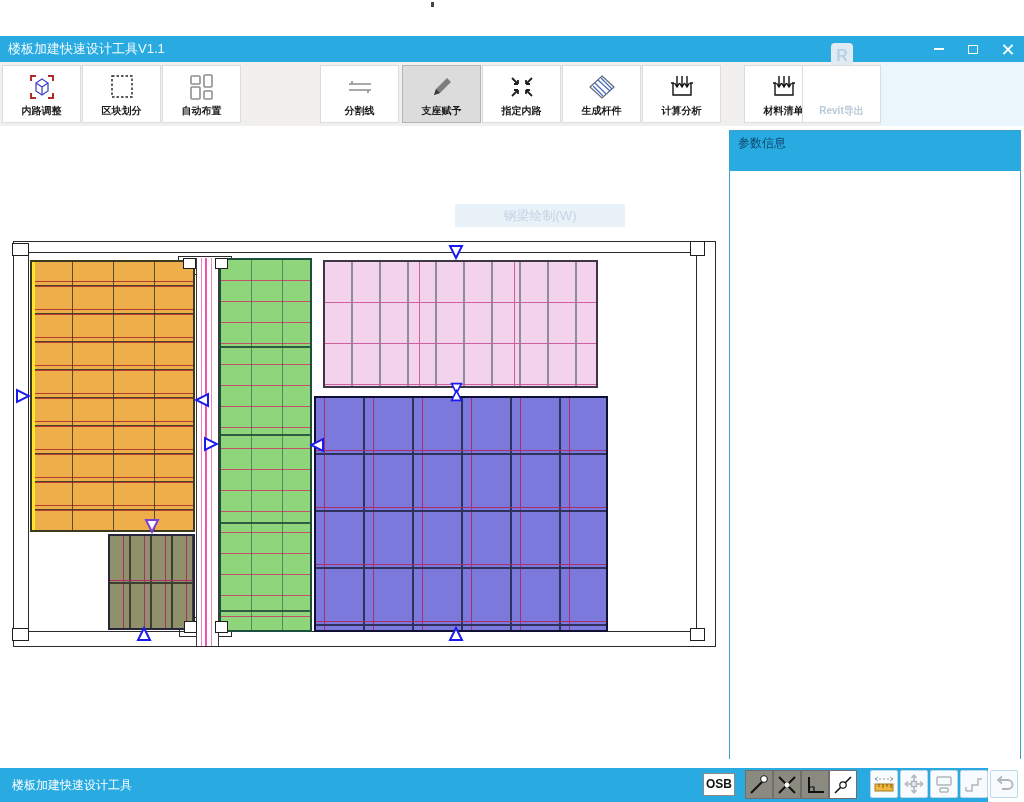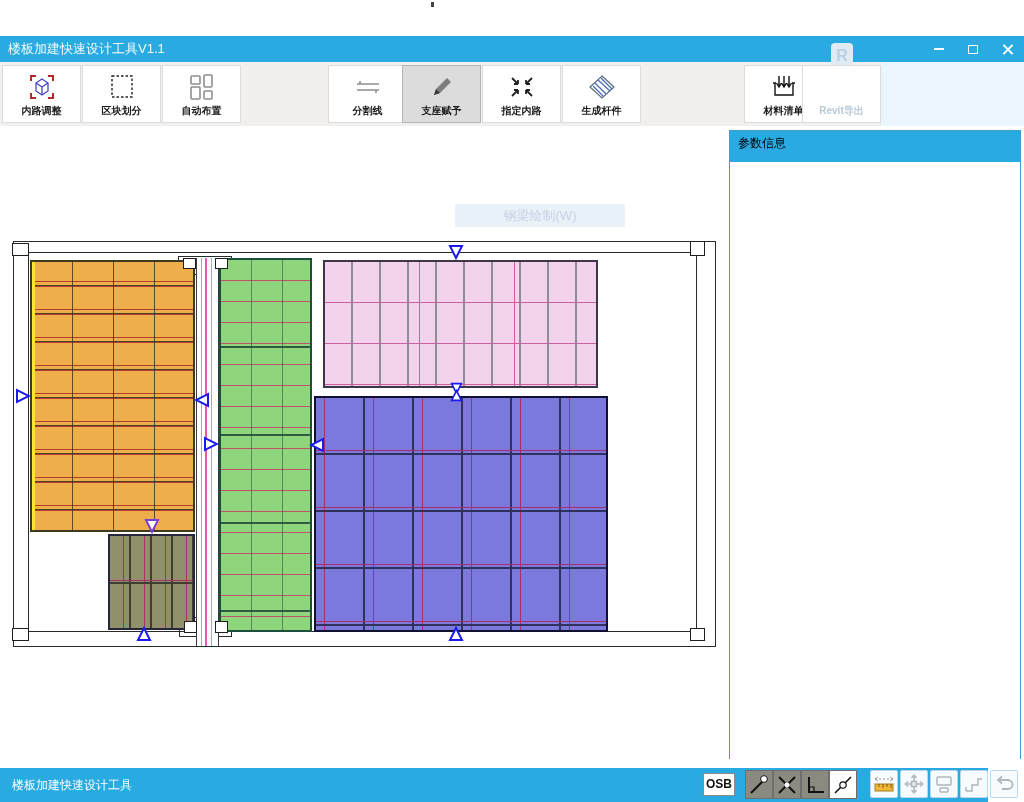--- a/index.html
+++ b/index.html
@@ -59,21 +59,21 @@
   .tb-btn{position:absolute;top:3px;width:79px;height:58px;background:#ffffff;border:1px solid #dcdcdc;
     display:flex;flex-direction:column;align-items:center;justify-content:flex-end;padding-bottom:4px;cursor:pointer;}
   .tb-btn .tb-icon{height:34px;display:flex;align-items:center;justify-content:center;}
   .tb-btn .tb-label{font-size:10px;font-weight:bold;color:#1c1c1c;line-height:14px;text-align:right;}
   .tb-btn.active{background:#dcdcdc;border-color:#b5b5b5;}
   .tb-btn.disabled .tb-label{color:#b9c9d8;font-weight:bold;margin-top:34px;}
 
   
   .param-panel{position:absolute;left:729px;top:130px;width:292px;height:629px;background:#ffffff;
     border:1px solid #3aa0d6;z-index:6;}
-  .param-header{height:31px;background:#29abe2;color:#000000;font-size:12px;line-height:24px;padding-left:8px;}
+  .param-header{height:40px;background:#29abe2;color:#0c4a6e;font-size:12px;line-height:24px;padding-left:8px;}
   .param-body{height:603px;background:#ffffff;}
 
   
   .statusbar{position:absolute;left:0;top:768px;width:988px;height:34px;background:#29abe2;z-index:6;}
   .status-text{position:absolute;left:12px;top:0;height:34px;line-height:34px;color:#ffffff;font-size:12px;}
   .osb-box{position:absolute;left:703px;top:773px;width:32px;height:23px;background:#ffffff;border:1px solid #8c8c8c;
     font-size:12px;font-weight:bold;color:#111;text-align:center;line-height:21px;z-index:7;cursor:pointer;}
   .snap-group{position:absolute;left:745px;top:770px;display:flex;z-index:7;}
   .snap-btn{width:28px;height:29px;border:1px solid #6e6e6e;display:flex;align-items:center;justify-content:center;cursor:pointer;}
   .snap-dark{background:#8a8a80;} .snap-light{background:#ffffff;}
@@ -186,21 +186,21 @@
         <rect x="4" y="4" width="9" height="8" rx="1"></rect>
           <rect x="17" y="3" width="8" height="12" rx="1"></rect>
         <rect x="4" y="15" width="9" height="12" rx="1"></rect>
           <rect x="17" y="19" width="8" height="8" rx="1"></rect>
       </svg>
       </span>
     <span class="tb-label">自动布置</span>
   </div>
 
 
-  <div class="tb-btn" style="left:328px">
+  <div class="tb-btn" style="left:320px">
     <span class="tb-icon">
       <svg width="30" height="30" viewBox="0 0 30 30" fill="none" stroke="#8f8f8f" stroke-width="1.6">
         <path d="M4,12 H26 M4,18 H26"></path>
           <path d="M7,9 V12 M23,18 V21"></path>
       </svg>
       </span>
     <span class="tb-label">分割线</span>
   </div>
 
   <div class="tb-btn" style="left:482px">
@@ -233,30 +233,41 @@
           <path d="M8,11 L19,22"></path>
             <path d="M11,8 L23,19"></path>
             <path d="M6,14 L16,24"></path>
             <path d="M14,6 L25,17"></path>
         </g>
       </svg>
       </span>
     <span class="tb-label">生成杆件</span>
   </div>
 
-
-  <div class="tb-btn" style="left:744px">
+  <div class="tb-btn" style="left:642px">
     <span class="tb-icon">
       <svg width="30" height="30" viewBox="0 0 30 30" fill="none" stroke="#111" stroke-width="1.4">
         <path d="M4,11 H7 M23,11 H26 M6,11 V23 H24 V11"></path>
         <path d="M10,4 V14 M7.5,11 L10,15 L12.5,11"></path>
         <path d="M15,4 V14 M12.5,11 L15,15 L17.5,11"></path>
         <path d="M20,4 V14 M17.5,11 L20,15 L22.5,11"></path>
       </svg>
       </span>
+    <span class="tb-label">计算分析</span>
+  </div>
+
+  <div class="tb-btn" style="left:744px">
+    <span class="tb-icon">
+      <svg width="30" height="30" viewBox="0 0 30 30" fill="none" stroke="#111" stroke-width="1.4">
+        <path d="M4,11 H7 M23,11 H26 M6,11 V23 H24 V11"></path>
+        <path d="M10,4 V14 M7.5,11 L10,15 L12.5,11"></path>
+        <path d="M15,4 V14 M12.5,11 L15,15 L17.5,11"></path>
+        <path d="M20,4 V14 M17.5,11 L20,15 L22.5,11"></path>
+      </svg>
+      </span>
     <span class="tb-label">材料清单</span>
   </div>
 
   <div class="tb-btn disabled" style="left:802px">
     <span class="tb-icon">
       <svg width="30" height="30" viewBox="0 0 30 30">
         <rect x="4" y="3" width="22" height="22" rx="4" fill="#dfeaf3"></rect>
         <text x="15" y="21" text-anchor="middle" font-size="16" font-weight="bold" fill="#b9cfe2">R</text>
       </svg>
       </span>

